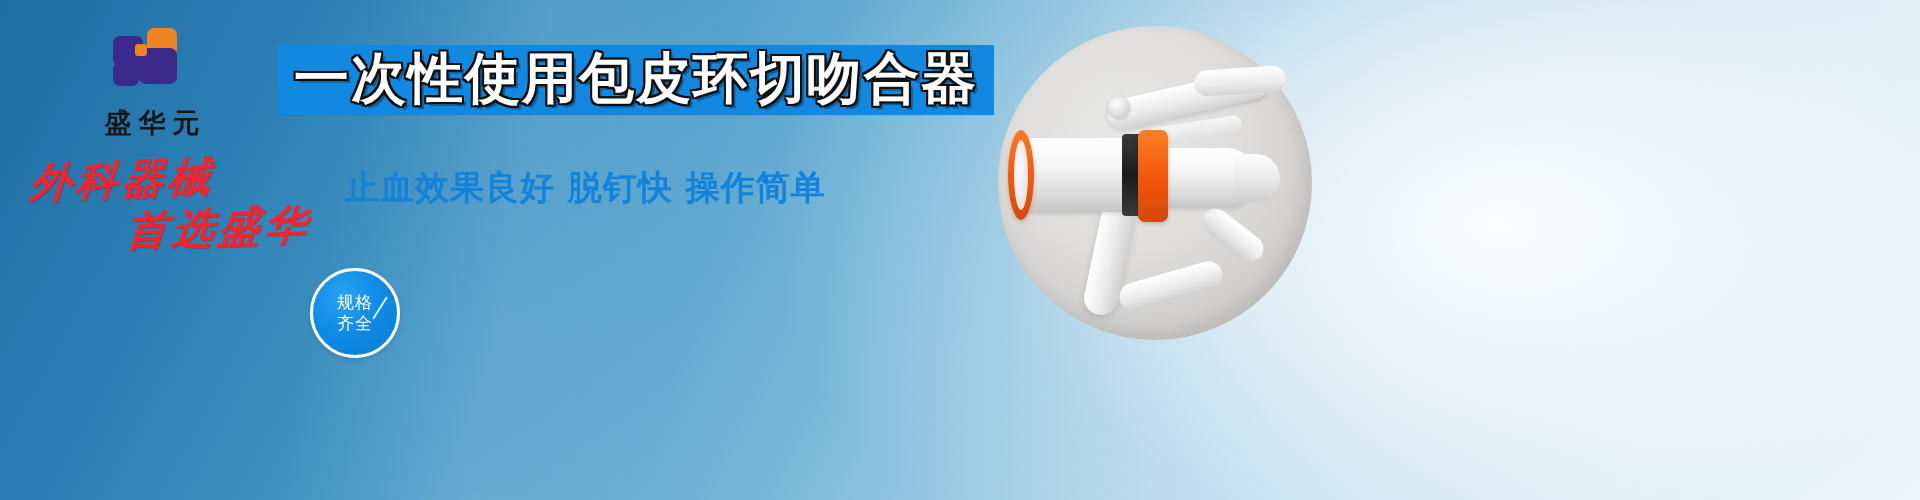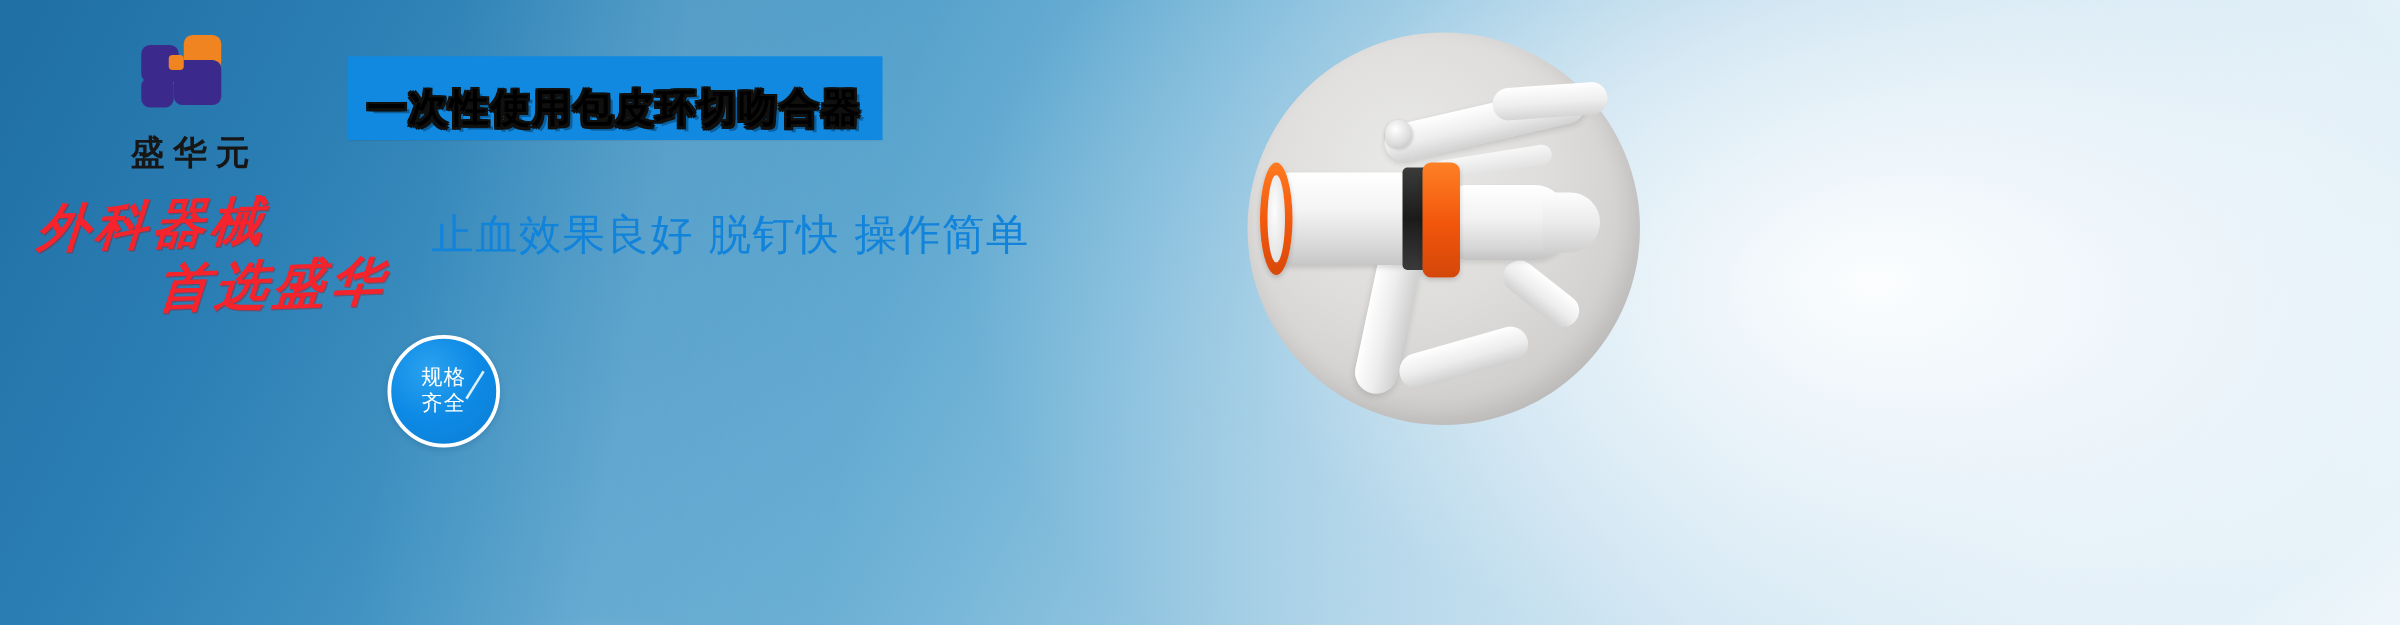--- a/index.html
+++ b/index.html
@@ -71,33 +71,32 @@
   }
 
   
   #title-band{
     position:absolute; left:278px; top:45px;
     background:#1189e0;
     padding:6px 16px 9px 16px;
     box-shadow:0 1px 0 rgba(0,0,0,0.05);
   }
   #title-band .t{
-    font-size:31px;
+    font-size:55px;
     font-weight:700;
-    color:#000000;
+    color:#ffffff;
     letter-spacing:2px;
     line-height:1.0;
     white-space:nowrap;
     text-shadow:
        2px 0 0 #10100f, -2px 0 0 #10100f,
        0 2px 0 #10100f, 0 -2px 0 #10100f,
        2px 2px 0 #10100f, -2px 2px 0 #10100f,
        2px -2px 0 #10100f, -2px -2px 0 #10100f,
        4px 4px 0 rgba(0,0,0,0.30);
-    margin-top: 21px;
   }
 
   
   #calli{
     position:absolute; left:18px; top:152px;
     width:330px; height:110px;
     color:#f5232b;
     font-weight:700;
     font-style:italic;
     font-family:"DejaVu Serif","Liberation Serif",serif;
@@ -112,21 +111,21 @@
     position:absolute; left:108px; top:48px;
     font-size:42px; letter-spacing:4px;
     transform:skewX(-6deg) rotate(-2deg);
     text-shadow:1px 1px 0 rgba(180,0,0,0.35);
   }
 
   
   #subtitle{
     position:absolute; left:345px; top:165px;
     font-size:34px;
-    font-weight:400;
+    font-weight:700;
     color:#1183da;
     letter-spacing:1px;
     white-space:nowrap;
   }
 
   
   #badges{
     position:absolute; left:310px; top:268px;
     display:flex; gap:54px;
   }

